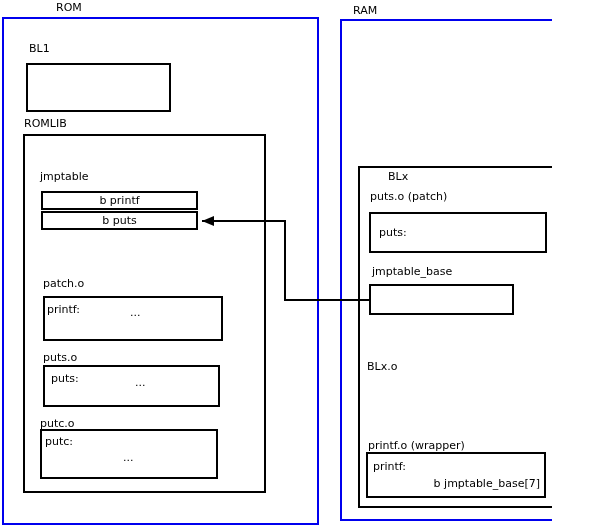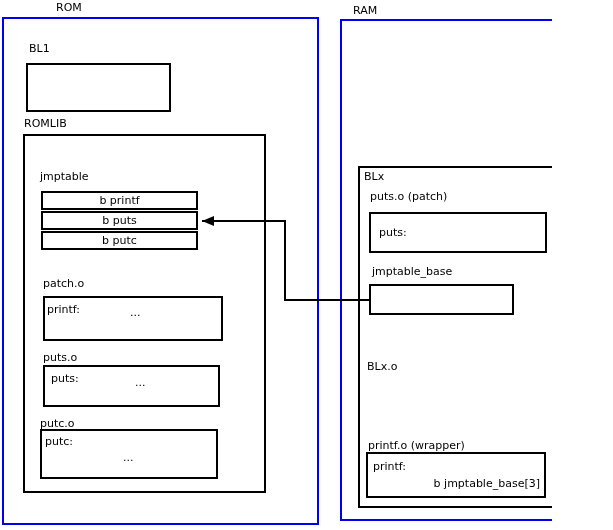--- a/index.html
+++ b/index.html
@@ -63,21 +63,20 @@
 
   <div class="lbl" style="left:29px; top:42px;">BL1</div>
   <div class="box" style="left:26px; top:63px; width:145px; height:49px;"></div>
 
   <div class="lbl" style="left:24px; top:117px;">ROMLIB</div>
   <div class="box" style="left:23px; top:134px; width:243px; height:359px;"></div>
 
   <div class="lbl" style="left:40px; top:170px;">jmptable</div>
   <div class="box jrow" style="left:41px; top:211px; width:157px; height:19px;">b puts</div>
   <div class="box jrow" style="left:41px; top:191px; width:157px; height:19px;">b printf</div>
-  <div class="box jrow" style="left:41px; top:231px; width:157px; height:19px;">b putc</div>
 
   <div class="lbl" style="left:43px; top:277px;">patch.o</div>
   <div class="box" style="left:43px; top:296px; width:180px; height:45px;">
     <span class="sym" style="left:2px; top:5px;">printf:</span>
     <span class="sym" style="left:85px; top:8px;">...</span>
   </div>
 
   <div class="lbl" style="left:43px; top:351px;">puts.o</div>
   <div class="box" style="left:43px; top:365px; width:177px; height:42px;">
     <span class="sym" style="left:6px; top:5px;">puts:</span>
@@ -88,36 +87,36 @@
   <div class="box" style="left:40px; top:429px; width:178px; height:50px;">
     <span class="sym" style="left:3px; top:4px;">putc:</span>
     <span class="sym" style="left:81px; top:20px;">...</span>
   </div>
 
   <div class="lbl" style="left:353px; top:4px;">RAM</div>
 
   <div class="frame" style="left:340px; top:19px; width:268px; height:502px;"></div>
 
   <div class="box" style="left:358px; top:166px; width:231px; height:342px;"></div>
-  <div class="lbl" style="left:364px; top:170px;">BLx</div>
+  <div class="lbl" style="left:388px; top:170px;">BLx</div>
 
   <div class="lbl" style="left:370px; top:190px;">puts.o (patch)</div>
   <div class="box" style="left:369px; top:212px; width:178px; height:41px;">
     <span class="sym" style="left:8px; top:12px;">puts:</span>
   </div>
 
   <div class="lbl" style="left:372px; top:265px;">jmptable_base</div>
   <div class="box" style="left:369px; top:284px; width:145px; height:31px;"></div>
 
   <div class="lbl" style="left:367px; top:360px;">BLx.o</div>
 
   <div class="lbl" style="left:368px; top:439px;">printf.o (wrapper)</div>
   <div class="box" style="left:366px; top:452px; width:180px; height:46px;">
     <span class="sym" style="left:5px; top:6px;">printf:</span>
-    <span class="sym" style="right:4px; top:23px;">b jmptable_base[3]</span>
+    <span class="sym" style="right:4px; top:23px;">b jmptable_base[7]</span>
   </div>
 
   <svg class="connector-svg" width="613" height="530">
     <defs>
       <marker id="arrowhead" viewBox="0 0 12 10" refX="12" refY="5" markerUnits="userSpaceOnUse" markerWidth="12" markerHeight="10" orient="auto">
         <path d="M0,0 L12,5 L0,10 Z" fill="#000000"></path>
       </marker>
     </defs>
     <polyline points="369,300 285,300 285,221 202,221" fill="none" stroke="#000000" stroke-width="2" marker-end="url(#arrowhead)"></polyline>
   </svg>

